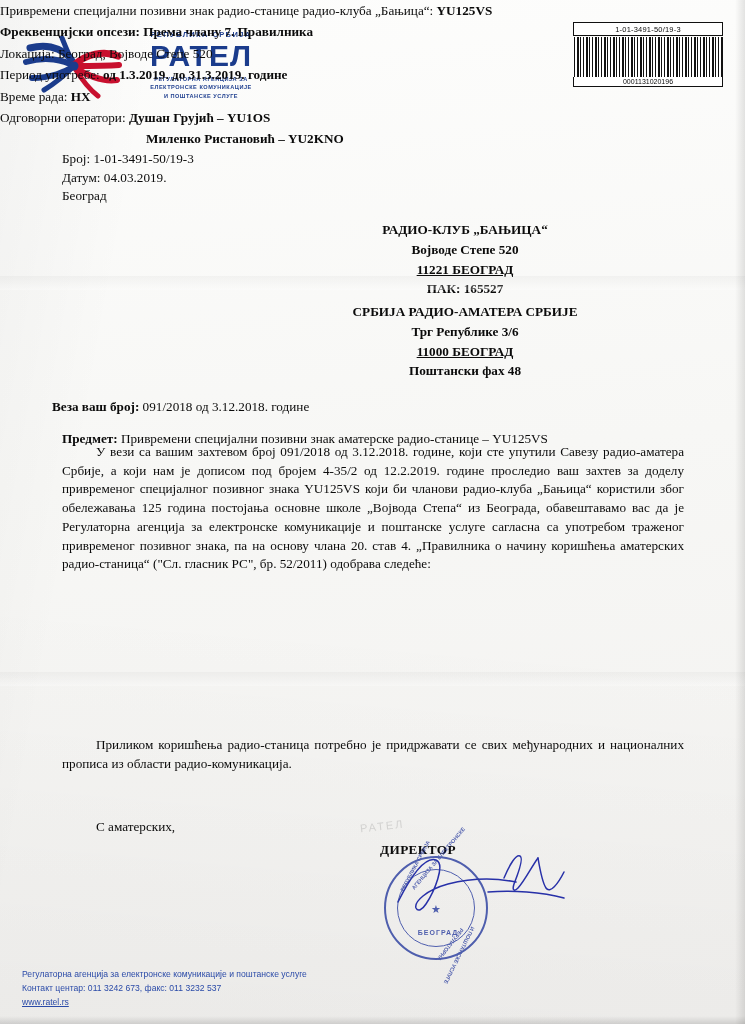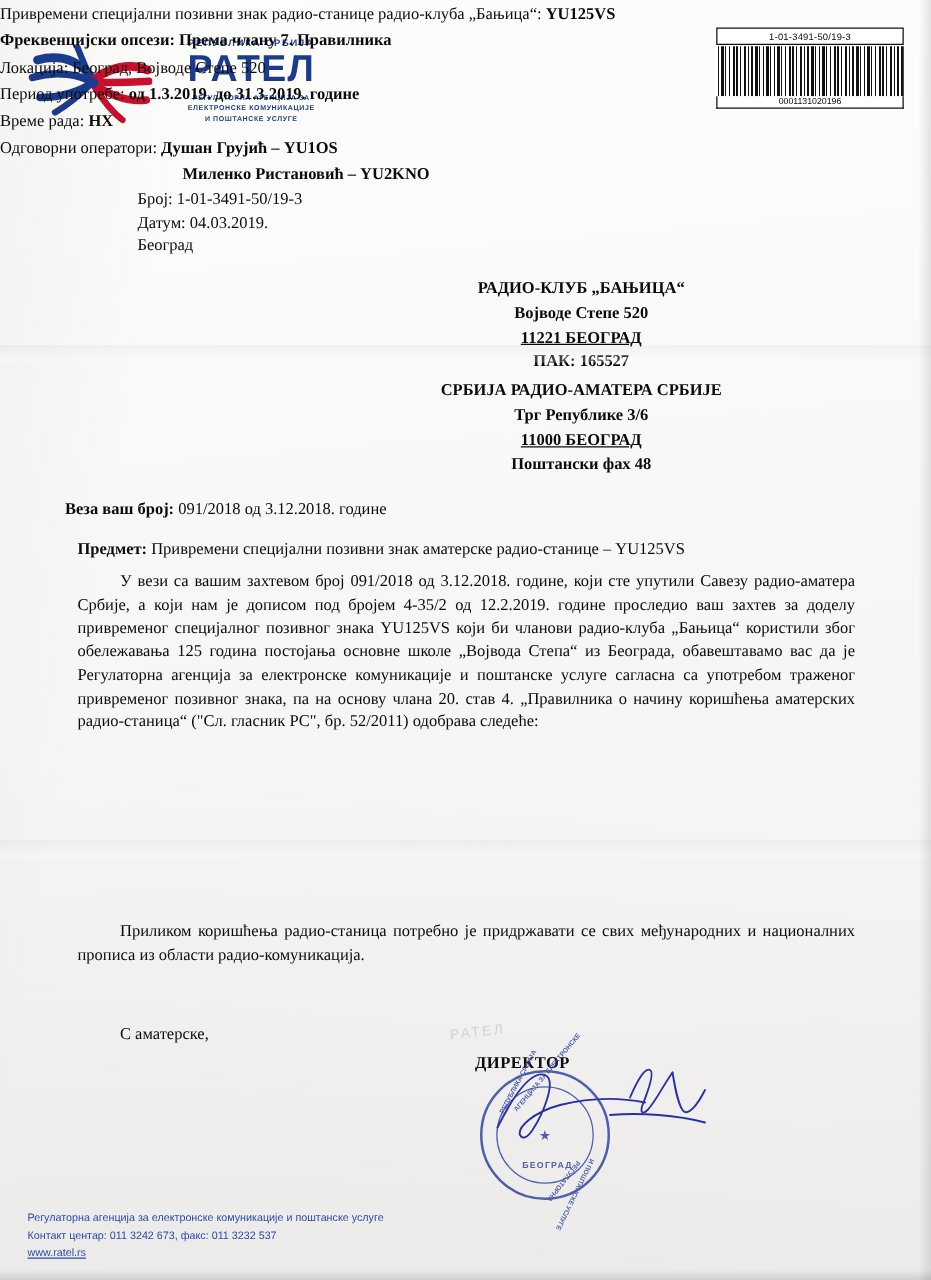--- a/index.html
+++ b/index.html
@@ -93,38 +93,38 @@
   }
   .barcode-sub {
     border: 1px solid #111; border-top: none;
     font-family: "Liberation Sans", sans-serif;
     font-size: 7px; text-align: center; padding: 1px 0; background: #fff;
   }
 
   
   .doc { position: absolute; left: 0; top: 0; width: 745px; }
   .blk { position: absolute; font-size: 13.2px; line-height: 1.42; }
-  .meta { left: 62px; top: 150px; margin-left: 48px; }
+  .meta { left: 62px; top: 150px; }
   .meta div { white-space: nowrap; }
 
   .addr { text-align: center; font-size: 13.2px; line-height: 1.5; }
   .addr-1 { left: 300px; top: 220px; width: 330px; }
   .addr-2 { left: 300px; top: 302px; width: 330px; }
   .addr b { font-weight: bold; }
   .ul { text-decoration: underline; font-weight: bold; margin-top: 43px; }
 
   .ref { left: 52px; top: 398px; width: 630px; }
   .subj { left: 62px; top: 430px; width: 640px; }
   .lbl { font-weight: bold; }
 
   .para {
     left: 62px; width: 622px;
     text-align: justify; text-justify: inter-word;
   }
-  .para-1 { top: 456px; }
+  .para-1 { top: 443px; }
   .para-1 p { margin: 0; text-indent: 34px; }
 
   .fields { left: 96px; top: 608px; width: 600px; font-size: 13.2px; line-height: 1.62; }
   .fields .row { white-space: nowrap; }
   .fields .op2 { padding-left: 146px; }
 
   .para-2 { top: 736px; }
   .para-2 p { margin: 0; text-indent: 34px; }
 
   .regards { left: 96px; top: 818px; }
@@ -293,21 +293,21 @@
       </div>
       <div class="row op2">
         <b>Миленко Ристановић – YU2KNO</b>
       </div>
     </div>
 
     <div class="blk para para-2">
       <p>Приликом коришћења радио-станица потребно је придржавати се свих међународних и националних прописа из области радио-комуникација.</p>
     </div>
 
-    <div class="blk regards">С аматерске,</div>
+    <div class="blk regards">С аматерских,</div>
 
     <div class="watermark">РАТЕЛ</div>
 
     <div class="sig">
       <div class="sig-title">ДИРЕКТОР</div>
     </div>
 
     <div class="handsig">
       <svg viewBox="0 0 210 74" width="210" height="74" aria-hidden="true">
         <g fill="none" stroke="#2730a8" stroke-width="1.5" stroke-linecap="round">

